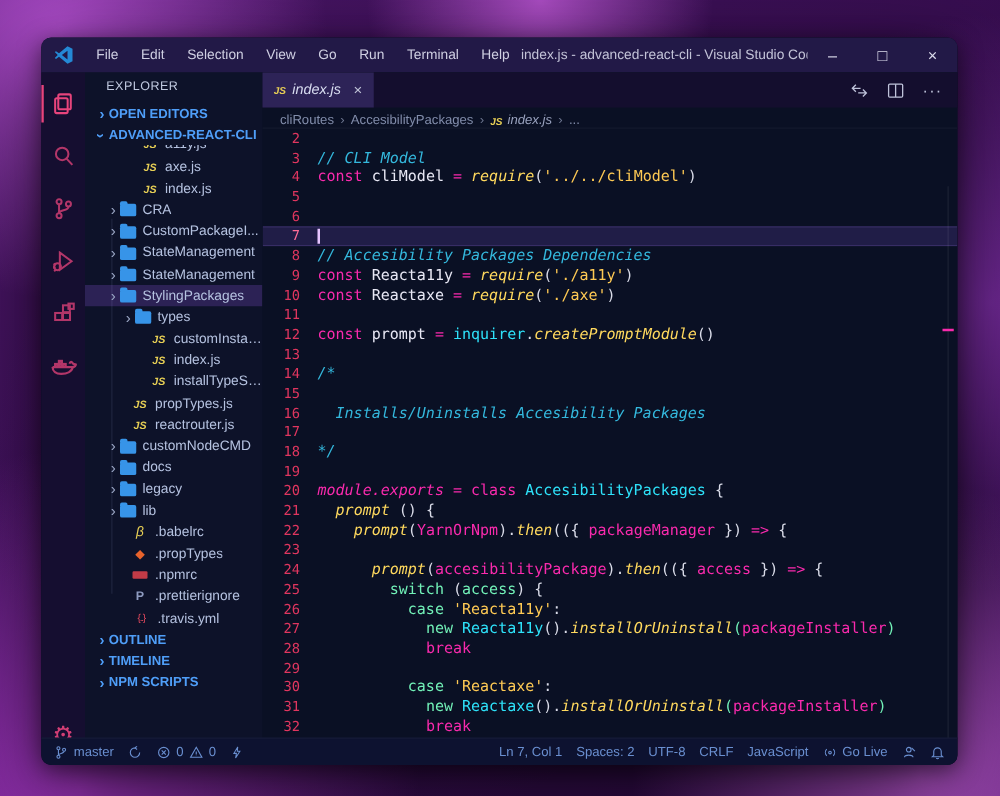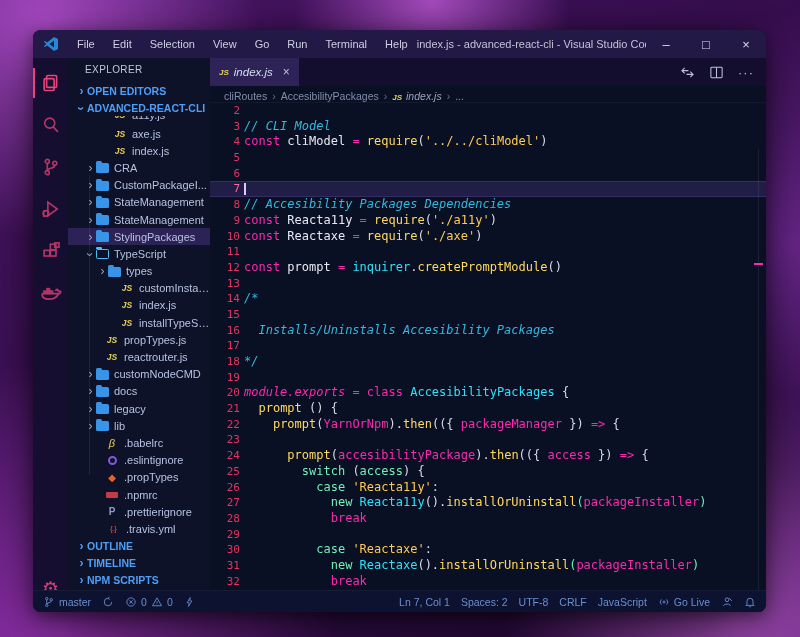--- a/index.html
+++ b/index.html
@@ -106,29 +106,29 @@
   .bsep { margin:0 5px; color:#6d7690; }
   .bitem.it { font-style:italic; color:#9aa3bf; }
   .bjs { color:#e7cf55; font-weight:bold; font-size:8px; font-style:italic; margin-right:4px; }
 
   .code { flex:1; overflow:hidden; position:relative;
     font-family:"DejaVu Sans Mono","Liberation Mono",monospace; font-size:12px; }
   .cline { height:15.7px; line-height:15.7px; white-space:pre; display:flex; }
   .cline.active { background:rgba(116,78,196,.22); box-shadow:inset 0 1px 0 rgba(160,120,240,.18), inset 0 -1px 0 rgba(160,120,240,.18); }
   .lnum { display:inline-block; width:30px; flex:0 0 30px; text-align:right;
     color:var(--line_number,#e0365f); font-size:11px; }
-  .ltext { padding-left:4px; }
+  .ltext { padding-left:14px; }
   .cline.active .lnum { color:#ff6d97; }
   .cursor { display:inline-block; width:1.5px; height:12px; background:#e6c4ff; vertical-align:middle; }
 
   .tk-kw  { color:var(--accent_pink,#f92aad); }
   .tk-kwi { color:var(--accent_pink,#f92aad); font-style:italic; }
   .tk-op  { color:var(--accent_pink,#f92aad); }
   .tk-prm { color:var(--accent_pink,#f92aad); }
-  .tk-fn  { color:var(--accent_yellow,#ffd95e); }
+  .tk-fn  { color:var(--accent_yellow,#ffd95e);font-style:italic; }
   .tk-str { color:#ffca54; }
   .tk-cm  { color:var(--comment_cyan,#34b8dd); font-style:italic; }
   .tk-cls { color:var(--accent_cyan,#2ee2fa); }
   .tk-ctl { color:var(--accent_green,#72f1b8); }
   .tk-id  { color:#e8e8f5; }
   .tk-pn  { color:#d9dbe8; }
 
   .overview-ruler { position:absolute; right:7px; top:46px; bottom:0; width:1px;
     background:rgba(255,255,255,.07); }
   .ruler-mark { position:absolute; right:3px; top:160px; width:9px; height:2px;
@@ -268,25 +268,20 @@
             <div class="trow" style="padding-left: 17px;">
               <span class="chev">›</span>
               <span class="ficon folder"></span>
               <span class="tlabel">StateManagement</span>
             </div>
             <div class="trow sel" style="padding-left: 17px;">
               <span class="chev">›</span>
               <span class="ficon folder"></span>
               <span class="tlabel">StylingPackages</span>
             </div>
-            <div class="trow" style="padding-left: 17px;">
-              <span class="chev open">›</span>
-              <span class="ficon folder-open"></span>
-              <span class="tlabel">TypeScript</span>
-            </div>
             <div class="trow" style="padding-left: 29px;">
               <span class="chev">›</span>
               <span class="ficon folder"></span>
               <span class="tlabel">types</span>
             </div>
             <div class="trow" style="padding-left: 52px;">
               <span class="ficon js">JS</span>
               <span class="tlabel">customInstall.js</span>
             </div>
             <div class="trow" style="padding-left: 52px;">
@@ -321,24 +316,20 @@
               <span class="tlabel">legacy</span>
             </div>
             <div class="trow" style="padding-left: 17px;">
               <span class="chev">›</span>
               <span class="ficon folder"></span>
               <span class="tlabel">lib</span>
             </div>
             <div class="trow" style="padding-left: 37px;">
               <span class="ficon babel">β</span>
               <span class="tlabel">.babelrc</span>
-            </div>
-            <div class="trow" style="padding-left: 37px;">
-              <span class="ficon eslint"></span>
-              <span class="tlabel">.eslintignore</span>
             </div>
             <div class="trow" style="padding-left: 37px;">
               <span class="ficon git">◆</span>
               <span class="tlabel">.propTypes</span>
             </div>
             <div class="trow" style="padding-left: 37px;">
               <span class="ficon npm"></span>
               <span class="tlabel">.npmrc</span>
             </div>
             <div class="trow" style="padding-left: 37px;">

